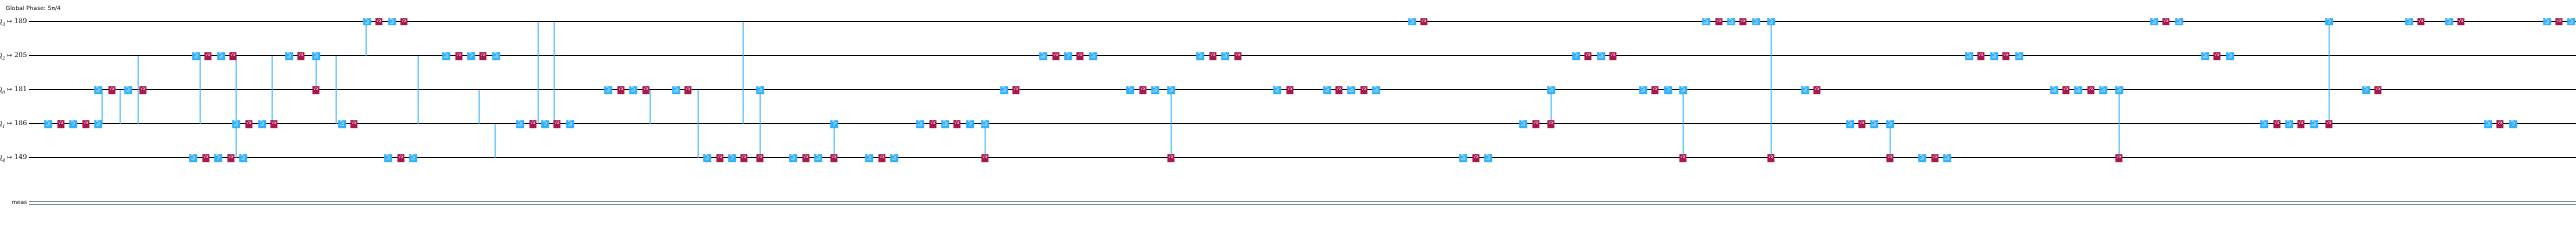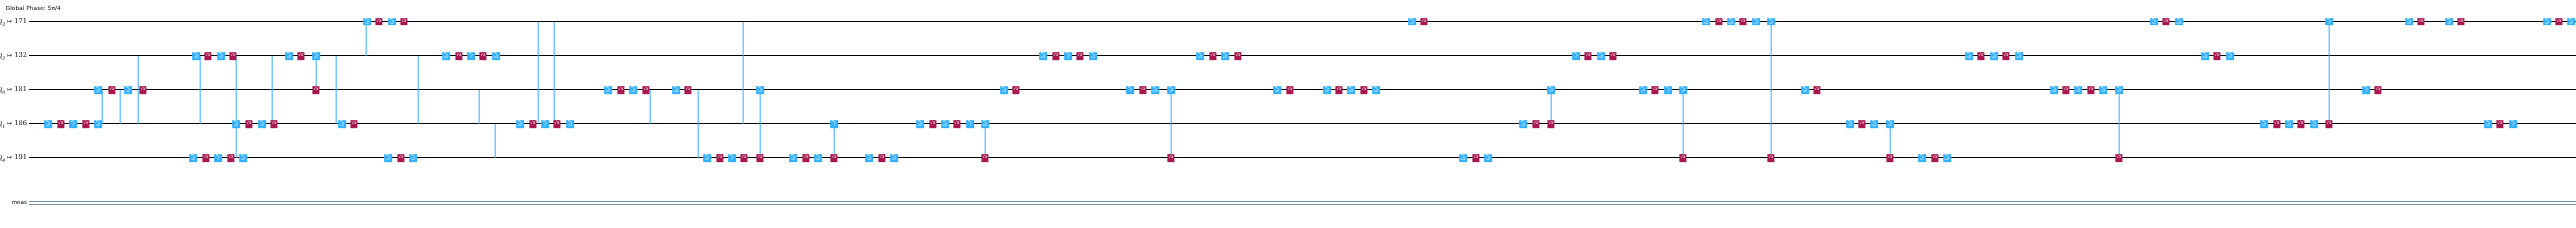--- a/index.html
+++ b/index.html
@@ -147,25 +147,25 @@
   }
 </style>
 </head>
 <body>
 
 <div id="circuit-root">
 
   <div id="global-phase">Global Phase: 5π/4</div>
 
   <div id="label-column">
-      <div class="wire-label" style="top: 21.6px;"><span>q</span><span class="sub">3</span> <span class="maps">↦</span> <span class="idx">171</span></div>
-      <div class="wire-label" style="top: 56px;"><span>q</span><span class="sub">2</span> <span class="maps">↦</span> <span class="idx">132</span></div>
+      <div class="wire-label" style="top: 21.6px;"><span>q</span><span class="sub">3</span> <span class="maps">↦</span> <span class="idx">189</span></div>
+      <div class="wire-label" style="top: 56px;"><span>q</span><span class="sub">2</span> <span class="maps">↦</span> <span class="idx">205</span></div>
       <div class="wire-label" style="top: 90px;"><span>q</span><span class="sub">0</span> <span class="maps">↦</span> <span class="idx">181</span></div>
       <div class="wire-label" style="top: 124px;"><span>q</span><span class="sub">1</span> <span class="maps">↦</span> <span class="idx">186</span></div>
-      <div class="wire-label" style="top: 158px;"><span>q</span><span class="sub">4</span> <span class="maps">↦</span> <span class="idx">191</span></div>
+      <div class="wire-label" style="top: 158px;"><span>q</span><span class="sub">4</span> <span class="maps">↦</span> <span class="idx">149</span></div>
       <div class="meas-label" style="top: 202px;">meas</div>
     </div>
 
   <div id="wire-layer">
       <div class="qwire" style="top: 21px;"></div>
       <div class="qwire" style="top: 55px;"></div>
       <div class="qwire" style="top: 89px;"></div>
       <div class="qwire" style="top: 123px;"></div>
       <div class="qwire" style="top: 157px;"></div>
       <div class="cwire" style="top: 201px;"></div>

